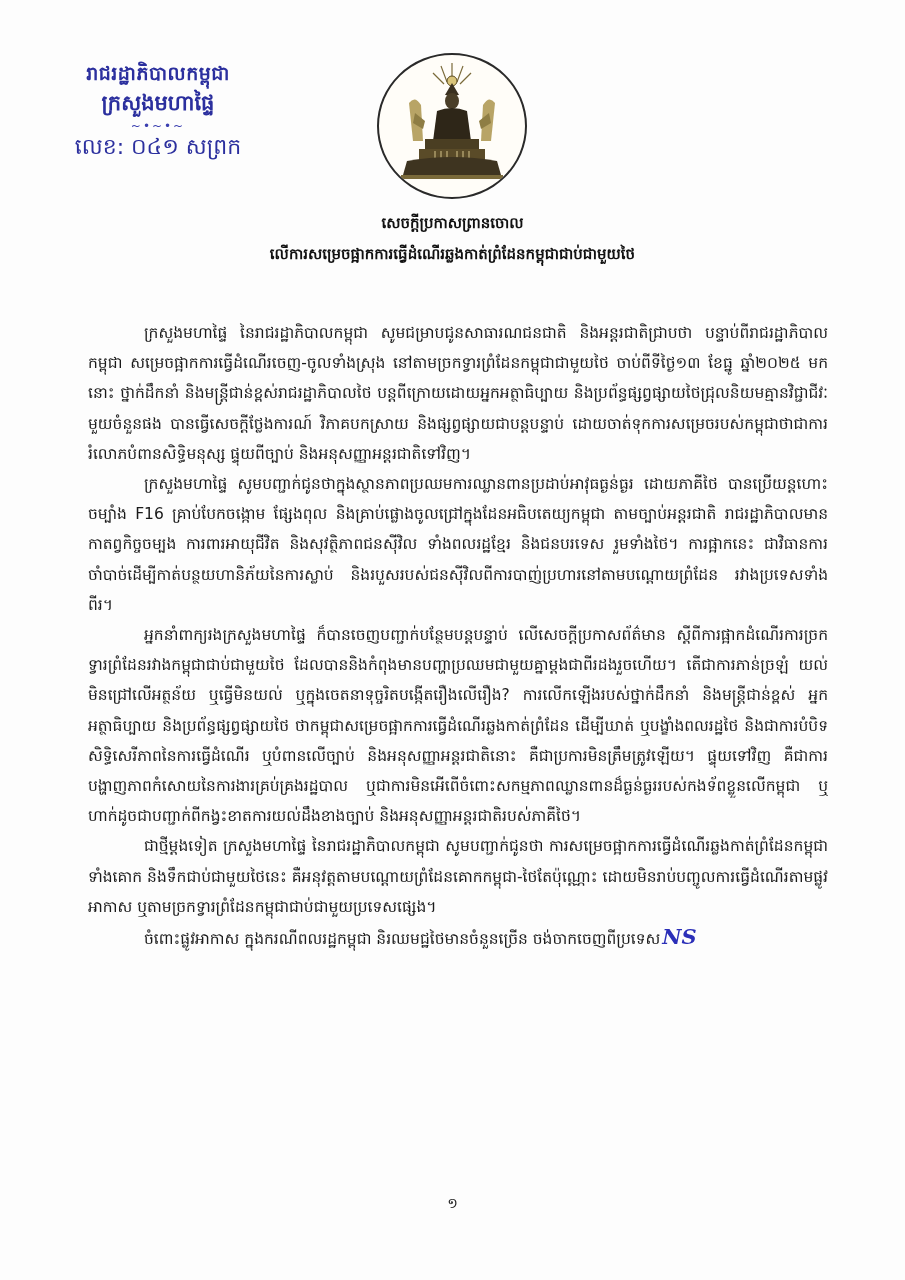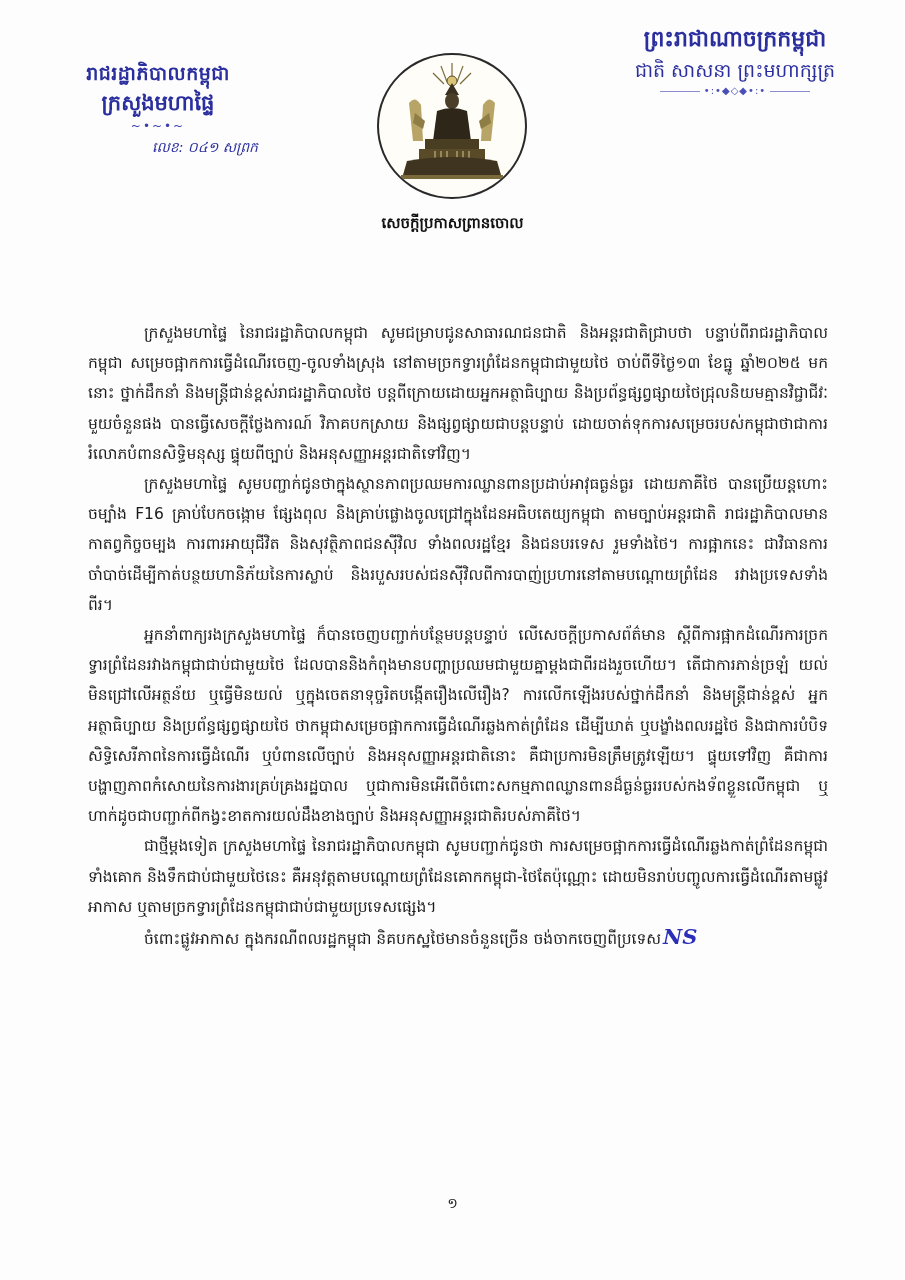--- a/index.html
+++ b/index.html
@@ -42,25 +42,23 @@
       font-weight: bold;
       line-height: 30px;
     }
     .hdr-left .ornament {
       font-size: 12px;
       line-height: 16px;
       letter-spacing: 2px;
       color: #3b3fb0;
     }
     .hdr-left .ref {
-      font-size: 14px;
-      font-style: italic;
+      font-size: 22px;
       line-height: 26px;
       color: #2b2f9e;
-      text-align: right;
     }
     
     .emblem {
       position: absolute;
       left: 377px;
       top: 53px;
       width: 146px;
       height: 142px;
       border: 2px solid #2a2a2a;
       border-radius: 50%;
@@ -193,34 +191,28 @@
         <line x1="68" y1="96" x2="68" y2="104"></line>
         <line x1="78" y1="96" x2="78" y2="104"></line>
         <line x1="84" y1="96" x2="84" y2="104"></line>
         <line x1="90" y1="96" x2="90" y2="104"></line>
       </g>
       <path d="M28 106 Q73 98 118 106 L122 120 L24 120 Z" fill="#3e3420"></path>
       <rect x="22" y="120" width="102" height="4" fill="#7a6a3a"></rect>
     </svg>
   </div>
 
-  <div class="hdr-right">
-    <div class="kingdom">ព្រះរាជាណាចក្រកម្ពុជា</div>
-    <div class="motto">ជាតិ សាសនា ព្រះមហាក្សត្រ</div>
-    <div class="ornament">
-      <span class="sep"></span><span>•:•◆◇◆•:•</span><span class="sep"></span>
-    </div>
-  </div>
 
   <div class="titles">
     <div class="t">សេចក្តីប្រកាសព្រានចោល</div>
+    <div class="t">លើការសម្រេចផ្អាកការធ្វើដំណើរឆ្លងកាត់ព្រំដែនកម្ពុជាជាប់ជាមួយថៃ</div>
   </div>
 
   <div class="body">
     <p class="para"><span class="lead">ក្រសួងមហាផ្ទៃ នៃរាជរដ្ឋាភិបាលកម្ពុជា</span><span> សូមជម្រាបជូនសាធារណជនជាតិ និងអន្តរជាតិជ្រាបថា បន្ទាប់ពីរាជរដ្ឋាភិបាលកម្ពុជា សម្រេចផ្អាកការធ្វើដំណើរចេញ-ចូលទាំងស្រុង នៅតាមច្រកទ្វារព្រំដែនកម្ពុជាជាមួយថៃ ចាប់ពីទីថ្ងៃ១៣ ខែធ្នូ ឆ្នាំ២០២៥ មកនោះ ថ្នាក់ដឹកនាំ និងមន្ត្រីជាន់ខ្ពស់រាជរដ្ឋាភិបាលថៃ បន្តពីក្រោយដោយអ្នកអត្ថាធិប្បាយ និងប្រព័ន្ធផ្សព្វផ្សាយថៃជ្រុលនិយមគ្មានវិជ្ជាជីវៈមួយចំនួនផង បានធ្វើសេចក្តីថ្លែងការណ៍ វិភាគបកស្រាយ និងផ្សព្វផ្សាយជាបន្តបន្ទាប់ ដោយចាត់ទុកការសម្រេចរបស់កម្ពុជាថាជាការរំលោភបំពានសិទ្ធិមនុស្ស ផ្ទុយពីច្បាប់ និងអនុសញ្ញាអន្តរជាតិទៅវិញ។</span></p>
     <p class="para"><span class="lead">ក្រសួងមហាផ្ទៃ</span><span> សូមបញ្ជាក់ជូនថាក្នុងស្ថានភាពប្រឈមការឈ្លានពានប្រដាប់អាវុធធ្ងន់ធ្ងរ ដោយភាគីថៃ បានប្រើយន្តហោះចម្បាំង F16 គ្រាប់បែកចង្កោម ផ្សែងពុល និងគ្រាប់ផ្លោងចូលជ្រៅក្នុងដែនអធិបតេយ្យកម្ពុជា តាមច្បាប់អន្តរជាតិ រាជរដ្ឋាភិបាលមានកាតព្វកិច្ចចម្បង ការពារអាយុជីវិត និងសុវត្ថិភាពជនស៊ីវិល ទាំងពលរដ្ឋខ្មែរ និងជនបរទេស រួមទាំងថៃ។ ការផ្អាកនេះ ជាវិធានការចាំបាច់ដើម្បីកាត់បន្ថយហានិភ័យនៃការស្លាប់ និងរបួសរបស់ជនស៊ីវិលពីការបាញ់ប្រហារនៅតាមបណ្តោយព្រំដែន រវាងប្រទេសទាំងពីរ។</span></p>
     <p class="para"><span class="lead">អ្នកនាំពាក្យរងក្រសួងមហាផ្ទៃ</span><span> ក៏បានចេញបញ្ជាក់បន្ថែមបន្តបន្ទាប់ លើសេចក្តីប្រកាសព័ត៌មាន ស្តីពីការផ្អាកដំណើរការច្រកទ្វារព្រំដែនរវាងកម្ពុជាជាប់ជាមួយថៃ ដែលបាននិងកំពុងមានបញ្ហាប្រឈមជាមួយគ្នាម្តងជាពីរដងរួចហើយ។ តើជាការភាន់ច្រឡំ យល់មិនជ្រៅលើអត្ថន័យ ឬធ្វើមិនយល់ ឬក្នុងចេតនាទុច្ចរិតបង្កើតរឿងលើរឿង? ការលើកឡើងរបស់ថ្នាក់ដឹកនាំ និងមន្ត្រីជាន់ខ្ពស់ អ្នកអត្ថាធិប្បាយ និងប្រព័ន្ធផ្សព្វផ្សាយថៃ ថាកម្ពុជាសម្រេចផ្អាកការធ្វើដំណើរឆ្លងកាត់ព្រំដែន ដើម្បីឃាត់ ឬបង្ខាំងពលរដ្ឋថៃ និងជាការបំបិទសិទ្ធិសេរីភាពនៃការធ្វើដំណើរ ឬបំពានលើច្បាប់ និងអនុសញ្ញាអន្តរជាតិនោះ គឺជាប្រការមិនត្រឹមត្រូវឡើយ។ ផ្ទុយទៅវិញ គឺជាការបង្ហាញភាពកំសោយនៃការងារគ្រប់គ្រងរដ្ឋបាល ឬជាការមិនអើពើចំពោះសកម្មភាពឈ្លានពានដ៏ធ្ងន់ធ្ងររបស់កងទ័ពខ្លួនលើកម្ពុជា ឬហាក់ដូចជាបញ្ជាក់ពីកង្វះខាតការយល់ដឹងខាងច្បាប់ និងអនុសញ្ញាអន្តរជាតិរបស់ភាគីថៃ។</span></p>
     <p class="para"><span>ជាថ្មីម្តងទៀត </span><span class="lead">ក្រសួងមហាផ្ទៃ នៃរាជរដ្ឋាភិបាលកម្ពុជា</span><span> សូមបញ្ជាក់ជូនថា ការសម្រេចផ្អាកការធ្វើដំណើរឆ្លងកាត់ព្រំដែនកម្ពុជាទាំងគោក និងទឹកជាប់ជាមួយថៃនេះ គឺអនុវត្តតាមបណ្តោយព្រំដែនគោកកម្ពុជា-ថៃតែប៉ុណ្ណោះ ដោយមិនរាប់បញ្ចូលការធ្វើដំណើរតាមផ្លូវអាកាស ឬតាមច្រកទ្វារព្រំដែនកម្ពុជាជាប់ជាមួយប្រទេសផ្សេង។</span></p>
-    <p class="para"><span>ចំពោះផ្លូវអាកាស ក្នុងករណីពលរដ្ឋកម្ពុជា និគបកស្ឋថៃមានចំនួនច្រើន ចង់ចាកចេញពីប្រទេស</span><span class="initials">NS</span></p>
+    <p class="para"><span>ចំពោះផ្លូវអាកាស ក្នុងករណីពលរដ្ឋកម្ពុជា និរឈមជ្ឋថៃមានចំនួនច្រើន ចង់ចាកចេញពីប្រទេស</span><span class="initials">NS</span></p>
   </div>
 
   <div class="page-number">១</div>
 </div>
 
 </body></html>

